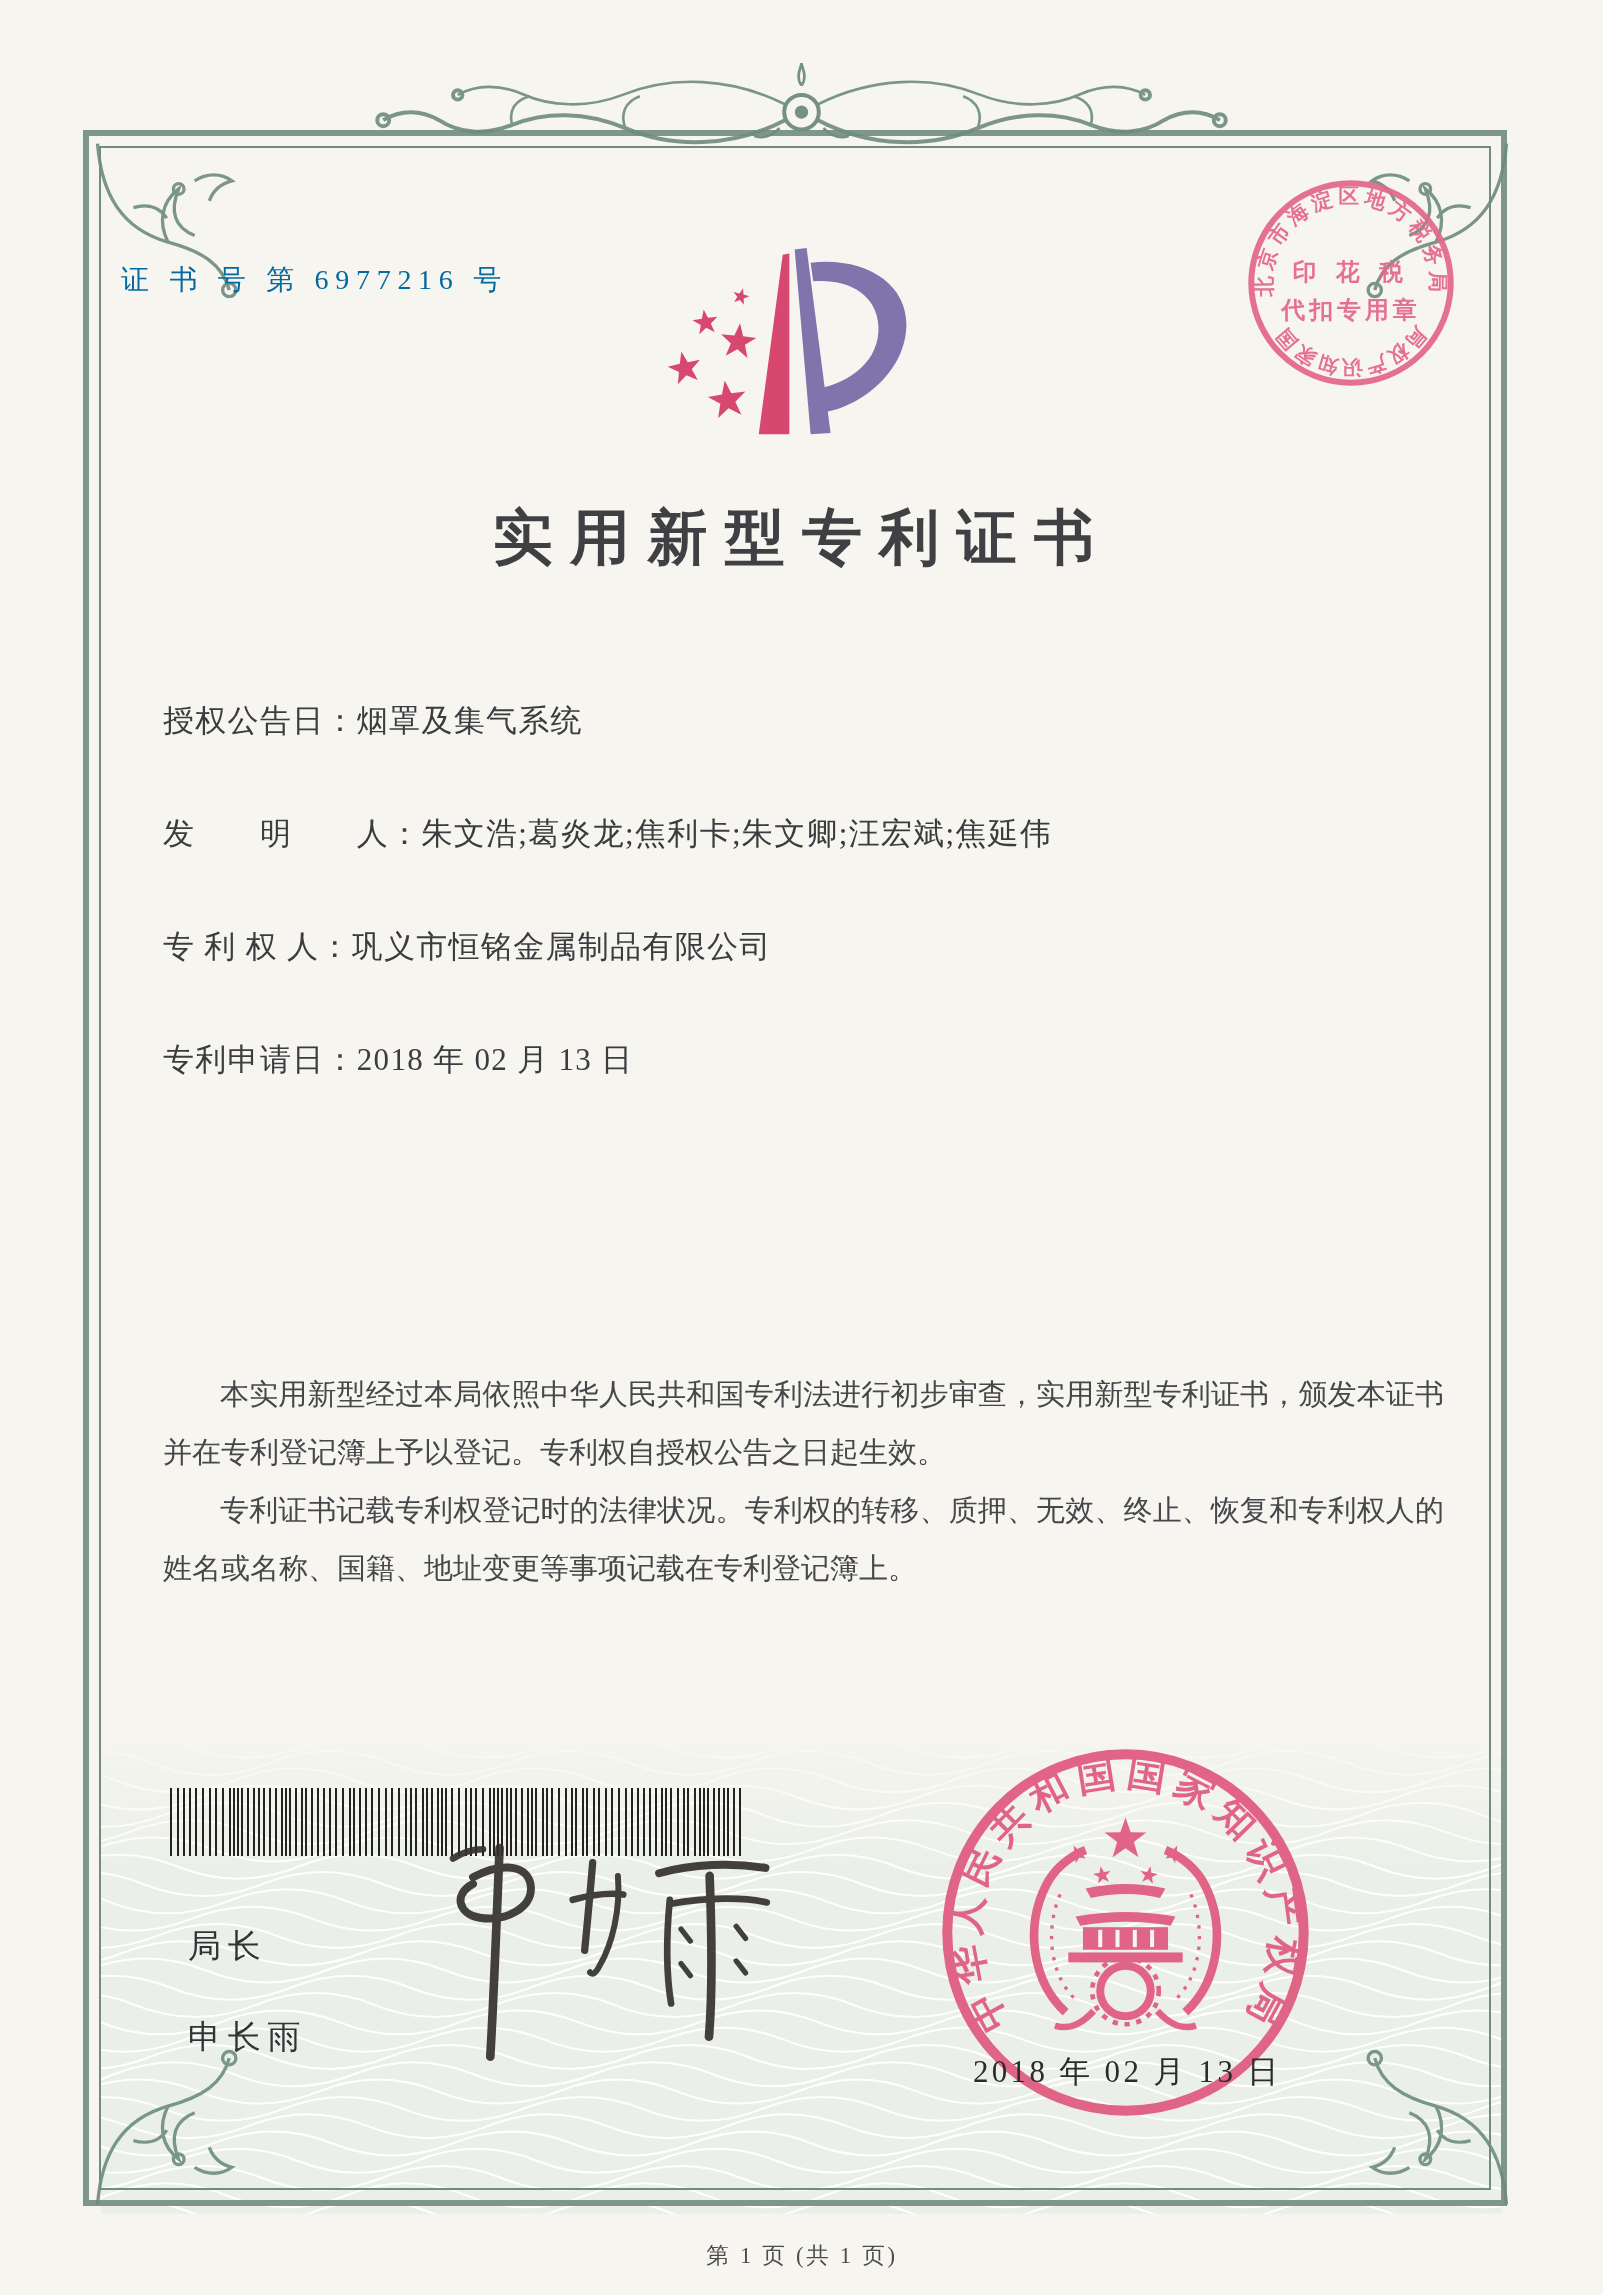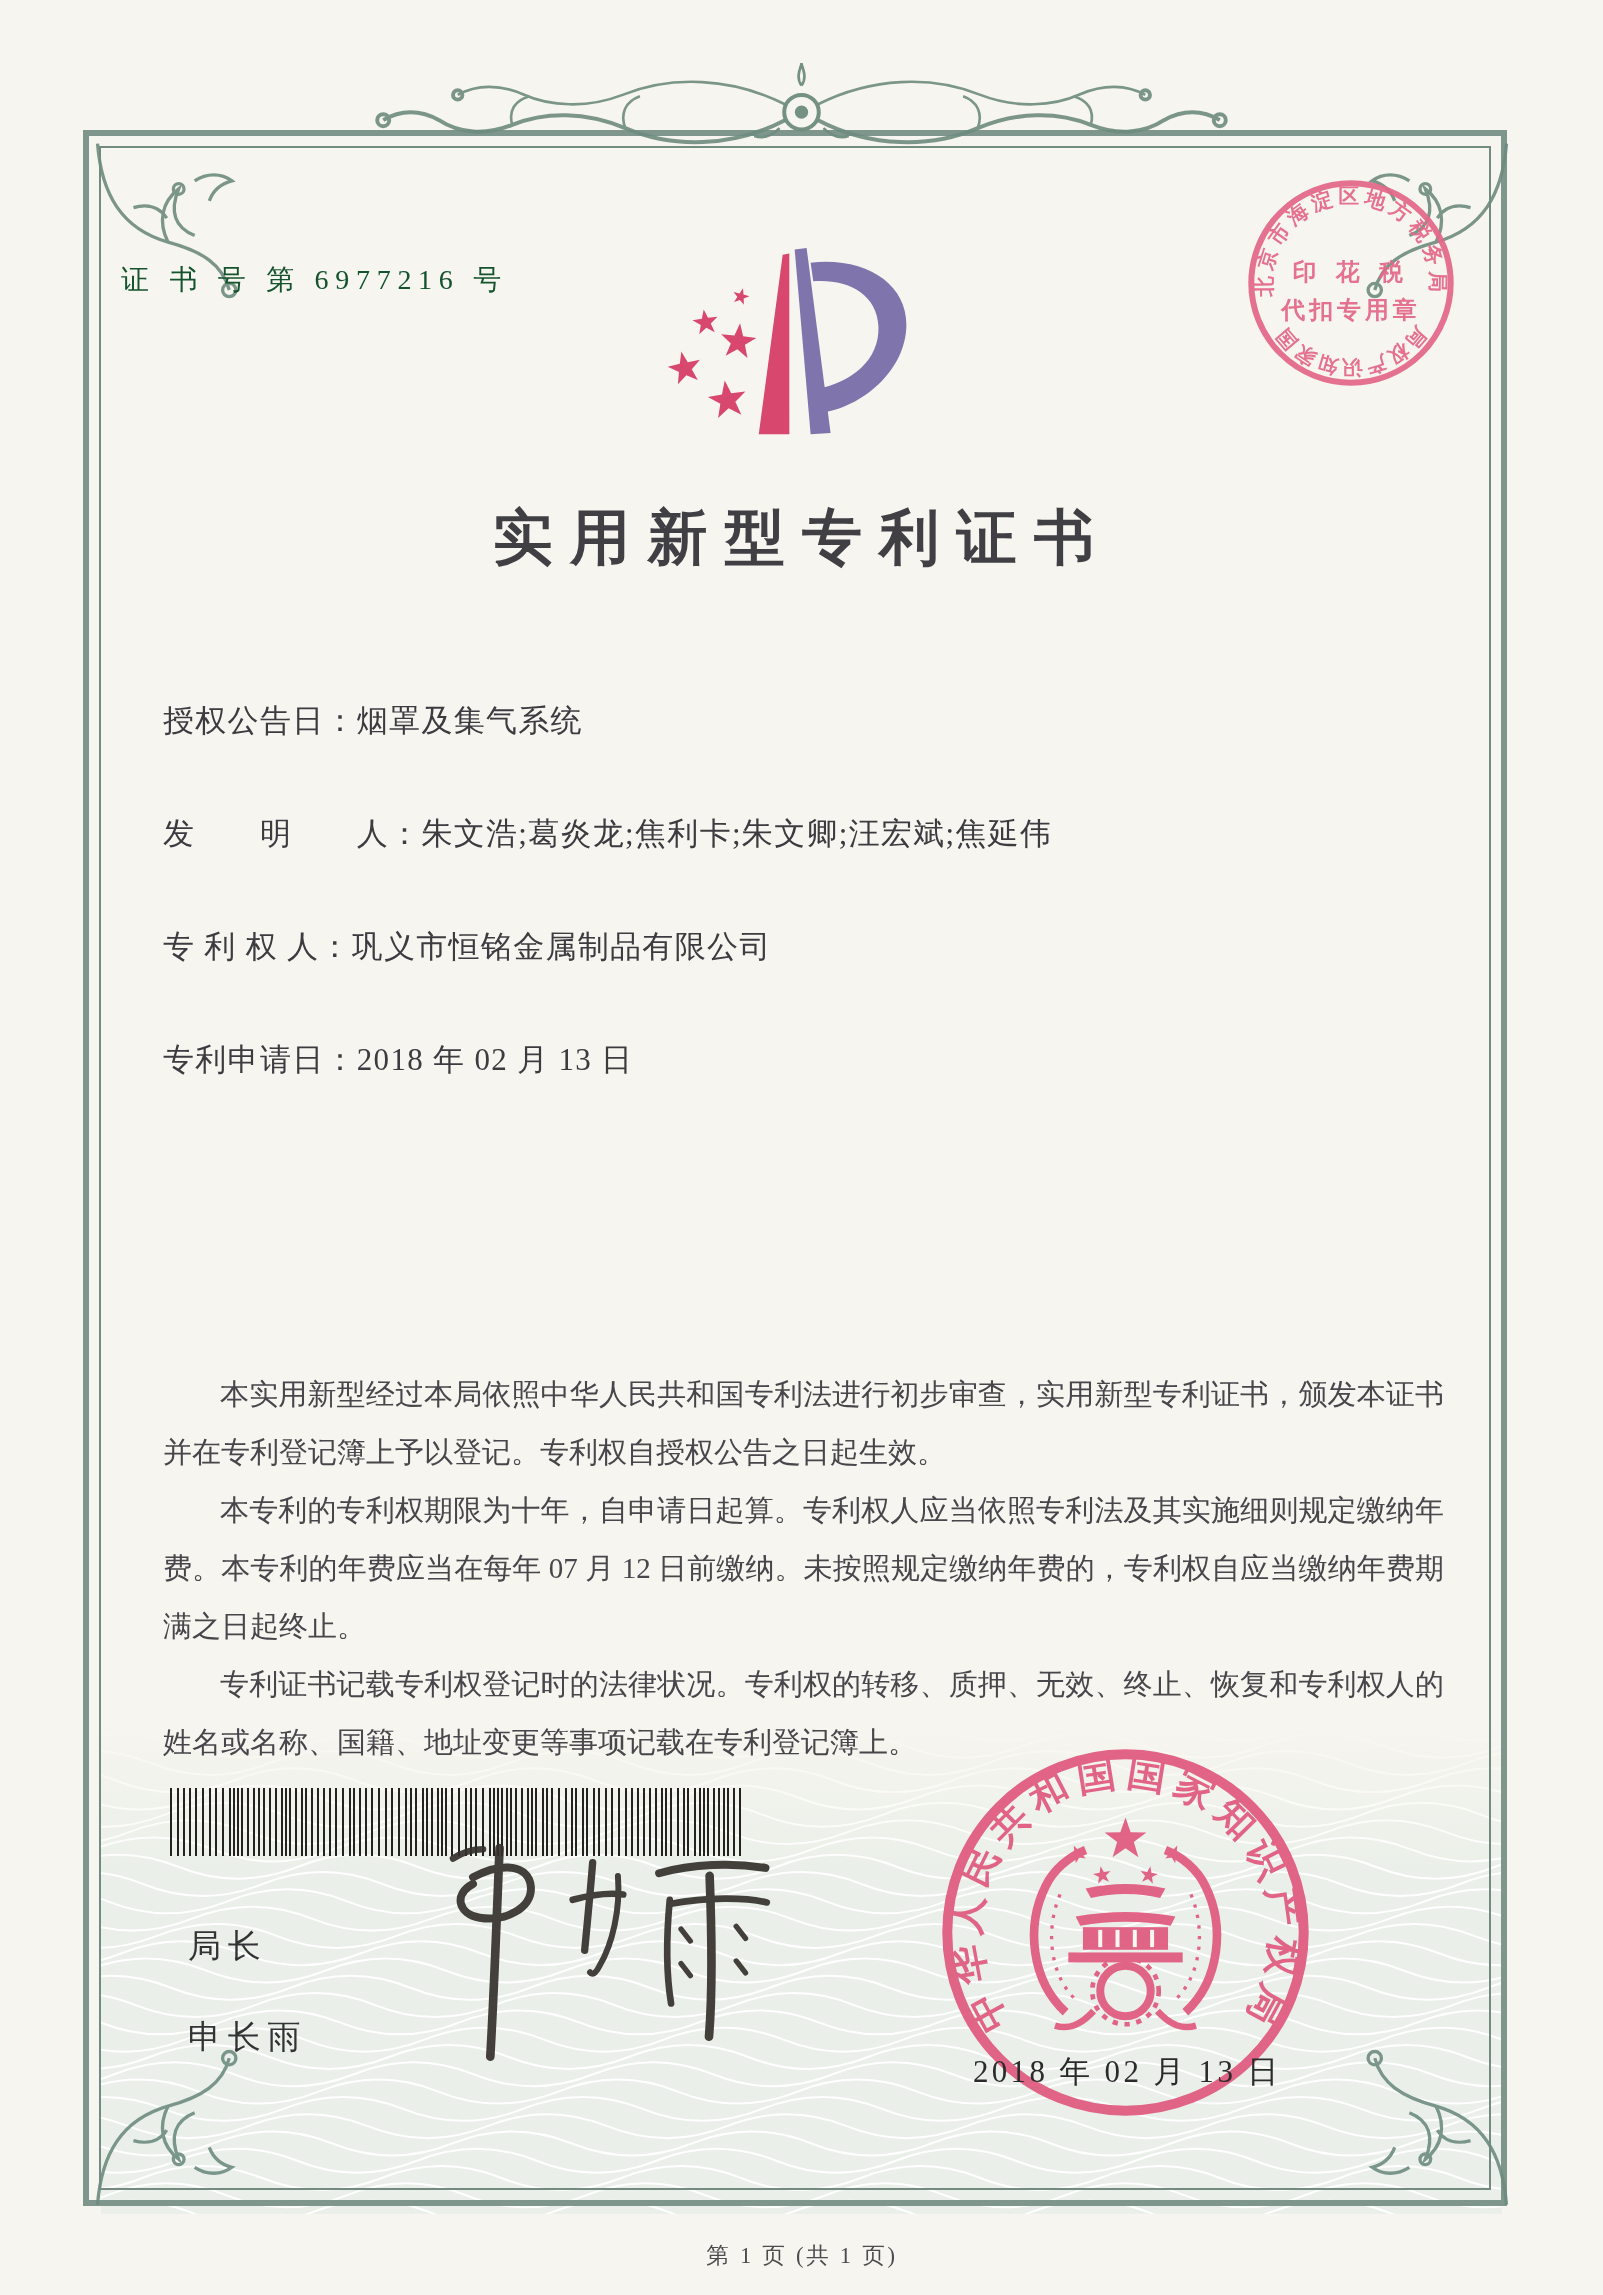--- a/index.html
+++ b/index.html
@@ -14,21 +14,21 @@
   .border-outer{
     position:absolute;left:83px;top:130px;width:1424px;height:2076px;
     border:6.7px solid #7e968b;box-sizing:border-box;
   }
   .border-inner{
     position:absolute;left:99px;top:146px;width:1392px;height:2044px;
     border:2px solid #748c80;box-sizing:border-box;
   }
   .cert-number{
     position:absolute;left:121px;top:261px;
-    font-size:28px;letter-spacing:6.7px;color:#14532d;
+    font-size:28px;letter-spacing:6.7px;color:#0369a1;
   }
   .title{
     position:absolute;left:0;right:0;top:498px;
     text-align:center;font-size:60px;font-weight:bold;
     letter-spacing:17.3px;color:#403f44;
   }
   .fields{position:absolute;left:163px;top:700px;width:1317px;}
   .field-row{height:113px;font-size:31px;color:#3b3b40;letter-spacing:1.3px;}
   .field-row .lbl{white-space:pre;}
   .paragraphs{
@@ -213,21 +213,20 @@
     <div class="field-row">
       <span class="lbl">专 利 权 人：</span><span>巩义市恒铭金属制品有限公司</span>
     </div>
     <div class="field-row">
       <span class="lbl">专利申请日：</span><span>2018 年 02 月 13 日</span>
     </div>
   </div>
 
   <div class="paragraphs">
     <p>本实用新型经过本局依照中华人民共和国专利法进行初步审查，实用新型专利证书，颁发本证书并在专利登记簿上予以登记。专利权自授权公告之日起生效。</p>
-    <p>本专利的专利权期限为十年，自申请日起算。专利权人应当依照专利法及其实施细则规定缴纳年费。本专利的年费应当在每年 07 月 12 日前缴纳。未按照规定缴纳年费的，专利权自应当缴纳年费期满之日起终止。</p>
     <p>专利证书记载专利权登记时的法律状况。专利权的转移、质押、无效、终止、恢复和专利权人的姓名或名称、国籍、地址变更等事项记载在专利登记簿上。</p>
   </div>
 
   <div id="barcode" class="barcode">
       <div class="bar" style="width: 2px;"></div>
       <div class="gap" style="width: 4.7px;"></div>
       <div class="bar" style="width: 2px;"></div>
       <div class="gap" style="width: 4.7px;"></div>
       <div class="bar" style="width: 2px;"></div>
       <div class="gap" style="width: 3.3px;"></div>

